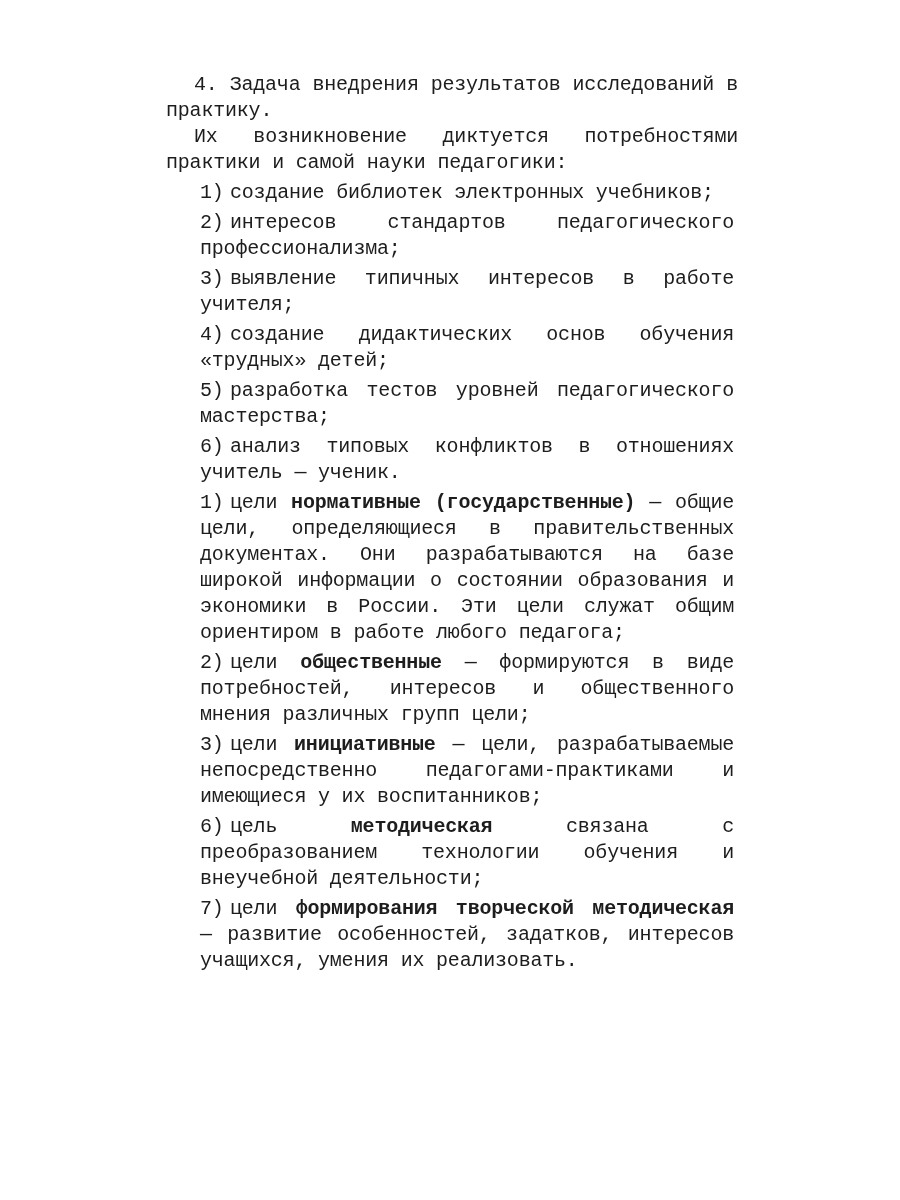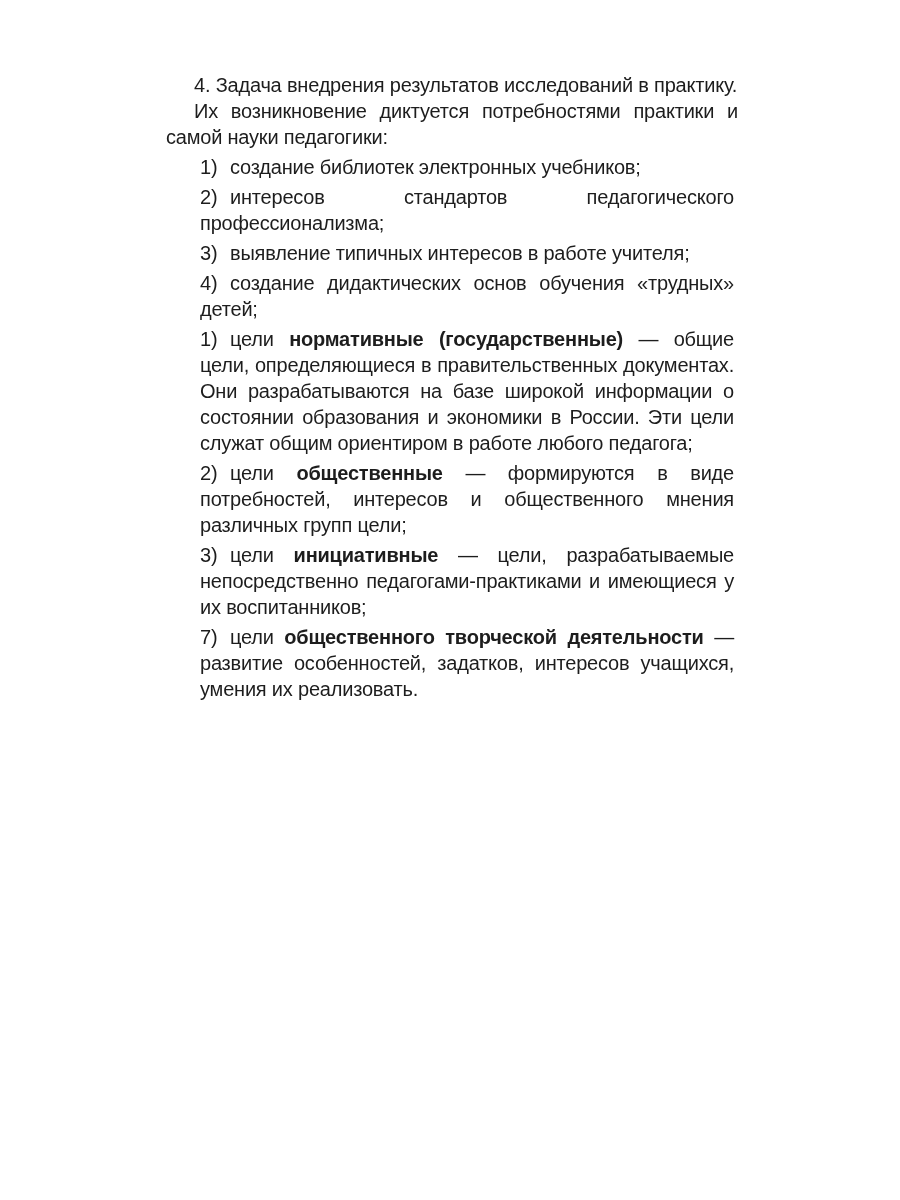--- a/index.html
+++ b/index.html
@@ -12,21 +12,21 @@
     width: 900px;
     height: 1200px;
     background: #ffffff;
     overflow: hidden;
   }
   .text-block {
     position: absolute;
     left: 166px;
     top: 72px;
     width: 572px;
-    font-family: Liberation Sans, sans-serif;
+    font-family: Liberation Mono, monospace;
     font-size: 20px;
     line-height: 26px;
     letter-spacing: -0.2px;
     color: #1d1d1d;
     text-align: justify;
   }
   .paragraph, .heading {
     text-indent: 28px;
     margin: 0;
   }
@@ -51,18 +51,21 @@
 <body>
 
 <div class="page">
   <div class="text-block" id="content">
       <div class="paragraph"><span>4. Задача внедрения результатов исследований в практику.</span></div>
       <div class="paragraph"><span>Их возникновение диктуется потребностями практики и самой науки педагогики:</span></div>
       <div class="list-item"><span class="num">1)</span><span>создание библиотек электронных учебников;</span></div>
       <div class="list-item"><span class="num">2)</span><span>интересов стандартов педагогического профессионализма;</span></div>
       <div class="list-item"><span class="num">3)</span><span>выявление типичных интересов в работе учителя;</span></div>
       <div class="list-item"><span class="num">4)</span><span>создание дидактических основ обучения «трудных» детей;</span></div>
+      <div class="list-item"><span class="num">5)</span><span>разработка тестов уровней педагогического мастерства;</span></div>
+      <div class="list-item"><span class="num">6)</span><span>анализ типовых конфликтов в отношениях учитель — ученик.</span></div>
       <div class="list-item"><span class="num">1)</span><span>цели </span><span class="b">нормативные (государственные)</span><span> — общие цели, определяющиеся в правительственных документах. Они разрабатываются на базе широкой информации о состоянии образования и экономики в России. Эти цели служат общим ориентиром в работе любого педагога;</span></div>
       <div class="list-item"><span class="num">2)</span><span>цели </span><span class="b">общественные</span><span> — формируются в виде потребностей, интересов и общественного мнения различных групп цели;</span></div>
       <div class="list-item"><span class="num">3)</span><span>цели </span><span class="b">инициативные</span><span> — цели, разрабатываемые непосредственно педагогами-практиками и имеющиеся у их воспитанников;</span></div>
-      <div class="list-item"><span class="num">7)</span><span>цели </span><span class="b">общественного творческой деятельности</span><span> — развитие особенностей, задатков, интересов учащихся, умения их реализовать.</span></div>
+      <div class="list-item"><span class="num">6)</span><span>цель </span><span class="b">методическая</span><span> связана с преобразованием технологии обучения и внеучебной деятельности;</span></div>
+      <div class="list-item"><span class="num">7)</span><span>цели </span><span class="b">формирования творческой методическая</span><span> — развитие особенностей, задатков, интересов учащихся, умения их реализовать.</span></div>
     </div>
 </div>
 
 </body></html>

